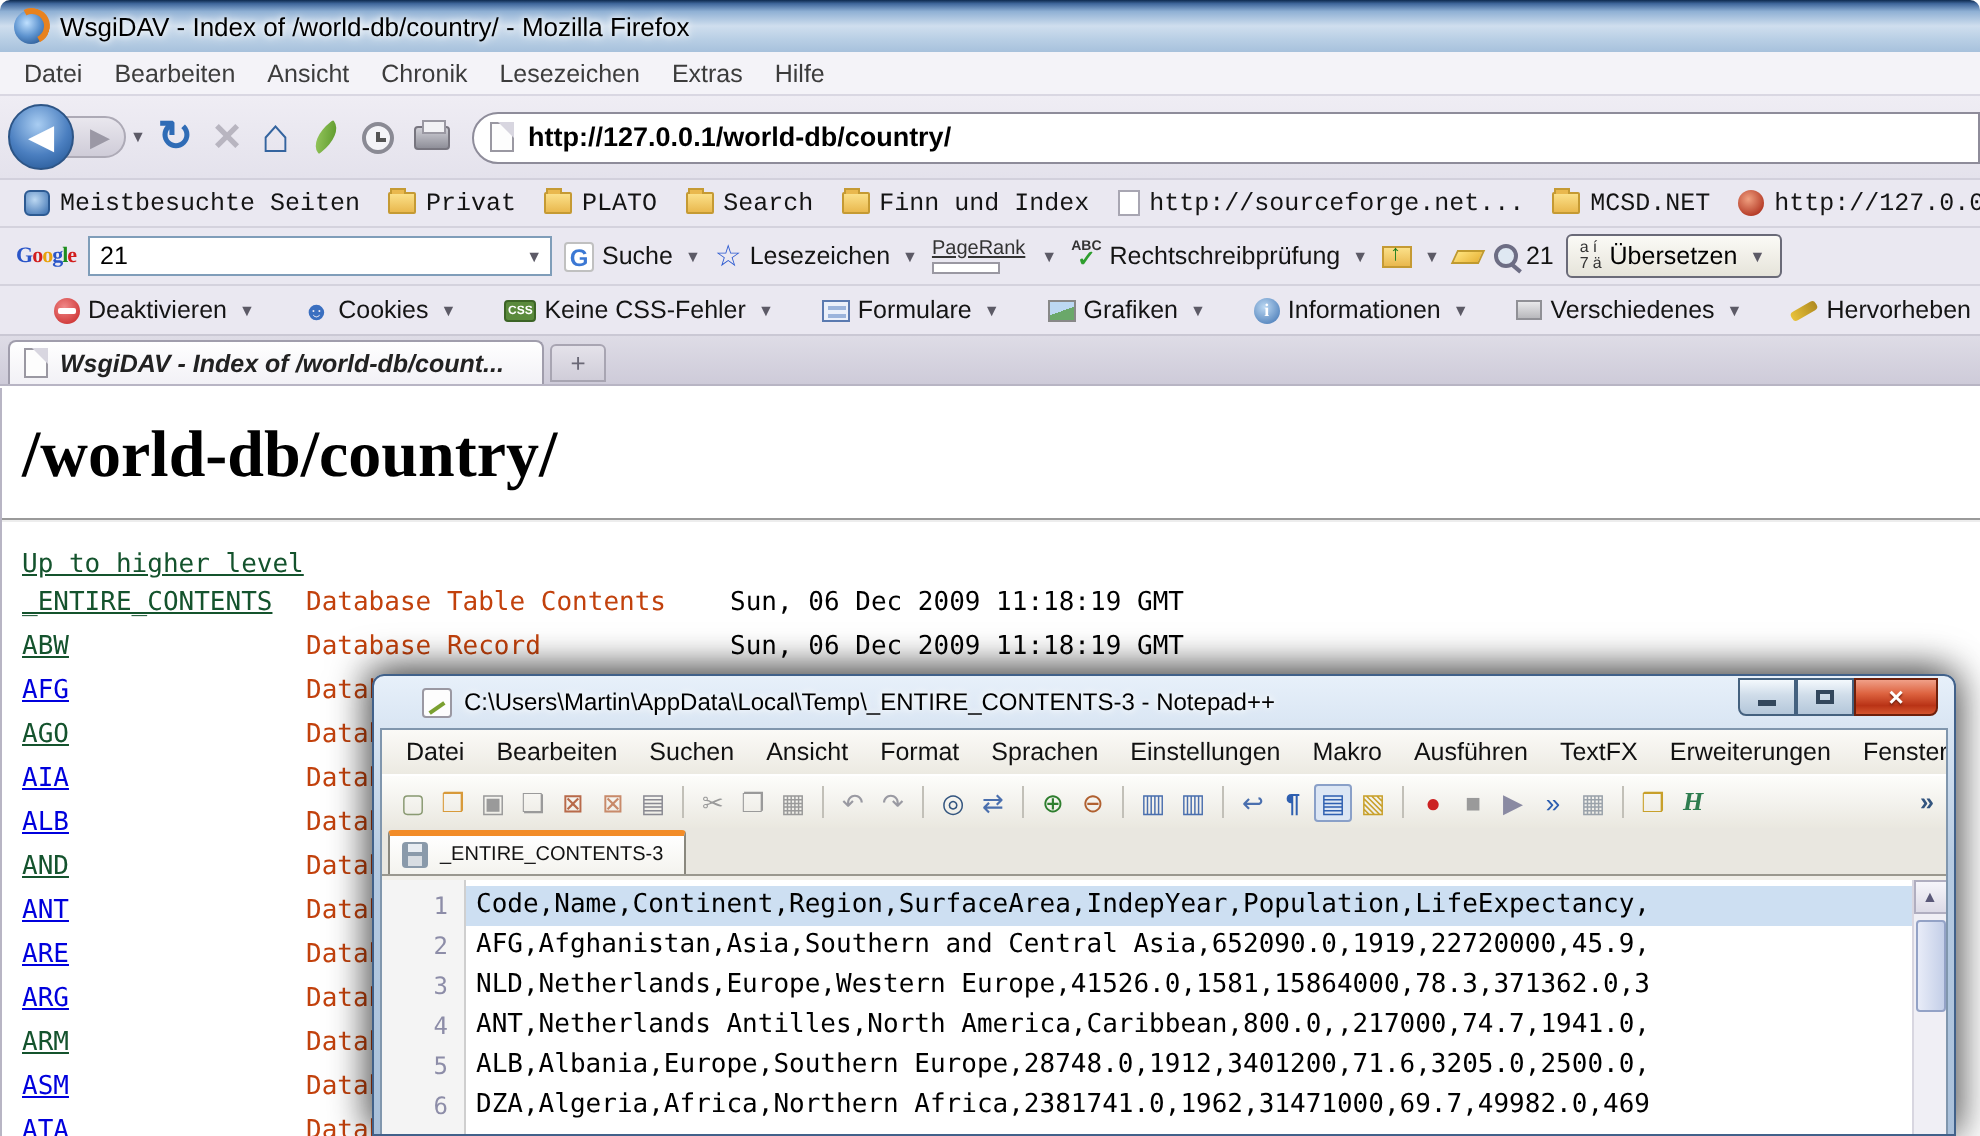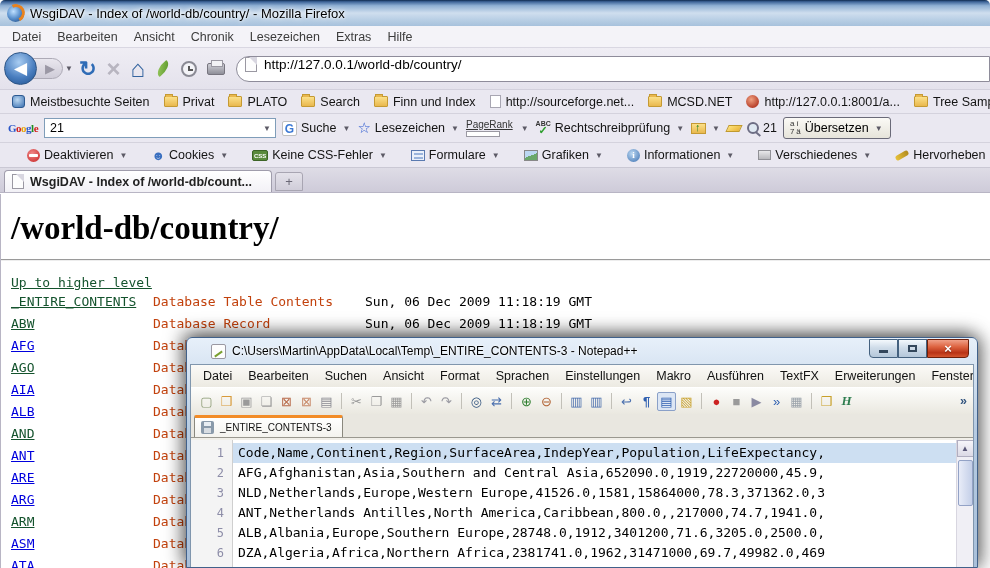--- a/index.html
+++ b/index.html
@@ -31,27 +31,27 @@
   .i-reload { color: #2f6cb6; font-size: 21px; }
   .i-stop { color: #b8b5c0; font-size: 24px; font-weight: bold; }
   .i-home { color: #34649f; font-size: 24px; }
   .i-leaf { width: 16px; height: 9px; background: linear-gradient(135deg,#a5d36a,#4e8d1f); border-radius: 90% 5% 90% 5%; transform: rotate(-38deg); }
   .i-clock { width: 16px; height: 16px; border-radius: 50%; border: 2px solid #8a8a94; background: #f4f4f8; position: relative; }
   .i-clock::before { content:""; position:absolute; left:5px; top:3px; width:2px; height:5px; background:#555; }
   .i-clock::after  { content:""; position:absolute; left:5px; top:6px; width:5px; height:2px; background:#555; }
   .i-printer { width: 18px; height: 12px; background: linear-gradient(#cfcfd6,#8f8f99); border: 1px solid #77757f; border-radius: 2px; position: relative; }
   .i-printer::before { content:""; position:absolute; left:3px; top:-4px; width:10px; height:5px; background:#f2f2f5; border:1px solid #9a98a2; }
   .urlbar { flex: 1; height: 26px; margin-left: 6px; margin-right: -4px; background: #fff; border: 1px solid #8e8c9a;
-    border-radius: 13px 0 0 13px; display: flex; align-items: flex-start; gap: 7px; padding-left: 8px; }
+    border-radius: 13px 0 0 13px; display: flex; align-items: center; gap: 7px; padding-left: 8px; font-weight: bold; }
   .i-page { width: 12px; height: 15px; background: #fdfdfd; border: 1px solid #9a98a2; position: relative; flex: 0 0 auto; }
   .i-page::before { content:""; position: absolute; right: -1px; top: -1px; border: 4px solid #d8d6e0; border-left-color:transparent; border-bottom-color:transparent; }
   .url-text { font-size: 13.5px; color: #000; white-space: nowrap; }
 
   .ff-bmbar { height: 24px; background: #eae8f1; border-bottom: 1px solid #d4d2dd; display: flex; align-items: center; padding-left: 6px; gap: 2px; }
-  .bm { display: flex; align-items: center; gap: 5px; padding: 2px 6px; white-space: nowrap; color: #141414; }
+  .bm { display: flex; align-items: center; gap: 5px; padding: 2px 6px; white-space: nowrap; color: #141414; font-family: Liberation Mono, monospace; }
   .ic-folder { width: 14px; height: 11px; background: linear-gradient(#fbe089,#e9b84e); border: 1px solid #c59a33; border-radius: 1px; position: relative; }
   .ic-folder::before { content:""; position: absolute; left: 0; top: -3px; width: 6px; height: 2px; background: #e9b84e; border: 1px solid #c59a33; border-bottom: none; }
   .ic-mostvisited { width: 13px; height: 13px; border-radius: 3px; background: radial-gradient(circle at 40% 35%, #bcd8f2, #3a6fb0); border: 1px solid #2d5a92; }
   .ic-redfox { width: 13px; height: 13px; border-radius: 50%; background: radial-gradient(circle at 40% 35%, #f0a080, #a01808); }
   .ic-pagebm { width: 11px; height: 13px; background: #fff; border: 1px solid #a8a6b2; }
 
   .ff-googlebar { height: 29px; background: #eae8f1; border-bottom: 1px solid #d4d2dd; display: flex; align-items: center; padding-left: 8px; gap: 6px; }
   .glogo { font-family: "Liberation Serif", serif; font-weight: bold; font-size: 11px; letter-spacing: -0.5px; }
   .gsearch { width: 232px; height: 20px; border: 1px solid #7f9db9; background: #fff; display: flex; align-items: center; }
   .gsearch input { flex: 1; border: none; outline: none; font-size: 12.5px; padding-left: 5px; font-family: "Liberation Sans", sans-serif; background: transparent; }
@@ -85,21 +85,21 @@
   .ic-form::after { content:""; position: absolute; left: 2px; top: 2px; width: 9px; height: 2px; background: #9ab4dc; box-shadow: 0 4px 0 #9ab4dc; }
   .ic-image { width: 14px; height: 11px; border: 1px solid #888; background: linear-gradient(160deg,#bcd8f2 50%,#6aa86a 50%); }
   .ic-info { width: 13px; height: 13px; border-radius: 50%; background: radial-gradient(circle at 40% 35%,#bcd8f2,#3a6fb0); color: #fff; font-size: 9px; font-weight: bold; text-align: center; line-height: 13px; font-family: "Liberation Serif", serif; }
   .ic-box { width: 13px; height: 10px; background: linear-gradient(#e8e8ea,#b8b8bc); border: 1px solid #909096; }
   .ic-brush { width: 14px; height: 5px; background: linear-gradient(90deg,#e8c23a,#b08a20); transform: rotate(-30deg); border-radius: 2px; }
   .ic-resize { color: #2e8e2e; font-size: 11px; font-weight: bold; letter-spacing: -2px; }
 
   .ff-tabstrip { height: 25px; background: linear-gradient(#dedce6,#cecbd9); display: flex; align-items: flex-end; padding-left: 4px; border-bottom: 1px solid #b8b5c4; }
   .ff-tab { width: 268px; height: 22px; background: linear-gradient(#ffffff,#f2f1f6); border: 1px solid #a09dac; border-bottom: none;
     border-radius: 4px 4px 0 0; display: flex; align-items: center; gap: 6px; padding-left: 7px; font-weight: bold; color: #222; }
-  .ff-tab span.tab-label { overflow: hidden; white-space: nowrap; }
+  .ff-tab span.tab-label { overflow: hidden; white-space: nowrap; font-style: italic; }
   .ff-newtab { width: 28px; height: 19px; margin-left: 3px; margin-bottom: 1px; background: linear-gradient(#e4e2ea,#d0cdd9); border: 1px solid #a8a5b2; border-radius: 3px 3px 0 0;
     color: #6a6876; text-align: center; line-height: 17px; font-size: 13px; }
 
   
   .content { position: absolute; top: 194px; left: 0; right: 0; bottom: 0; background: #fff; border-left: 1px solid #b8b5c4; overflow: hidden; }
   .h1 { font-family: "Liberation Serif", serif; font-weight: bold; font-size: 33px; color: #000; margin: 16px 0 12px 10px; }
   .hr { height: 2px; border-top: 1px solid #9a9a9a; border-bottom: 1px solid #ededed; margin: 0; }
   .mono { font-family: "DejaVu Sans Mono", "Liberation Mono", monospace; font-size: 13px; }
   .uplink { display: inline-block; margin: 14px 0 4px 10px; }
   a.vlink { color: #14532d; text-decoration: underline; }

